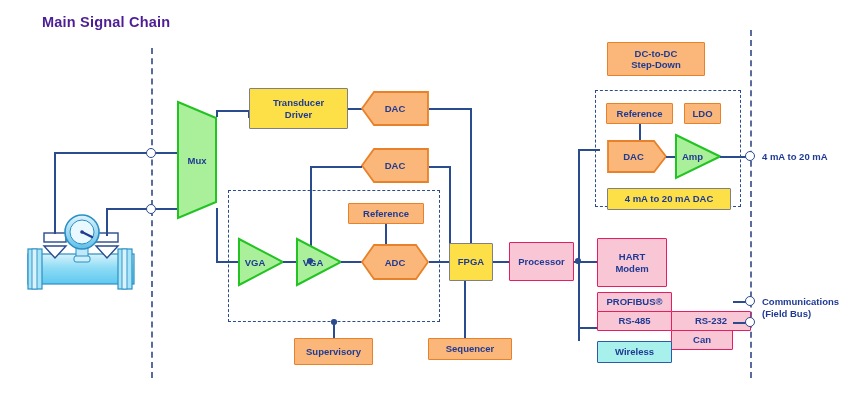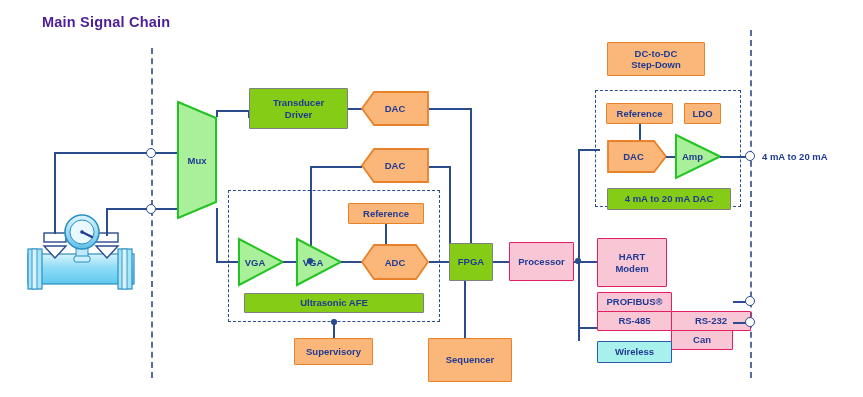--- a/index.html
+++ b/index.html
@@ -8,21 +8,21 @@
   #stage{position:absolute;left:0;top:0;width:863px;height:397px;}
 
   .ttl{position:absolute;left:22px;top:14px;font-size:14.5px;font-weight:bold;
        color:#4c1d95;letter-spacing:.2px;margin-left:20px;}
 
   
   .blk{position:absolute;box-sizing:border-box;display:flex;align-items:center;
        justify-content:center;text-align:center;font-size:9.5px;font-weight:bold;
        color:#1f3a93;line-height:1.18;border-radius:1px;}
   .orange{background:#fbb779;border:1.3px solid #e8822a;}
-  .gray{background:#84cc16;border:1.3px solid #808080;}
+  .gray{background:#fde047;border:1.3px solid #808080;}
   .pink{background:#f9c6d6;border:1.6px solid #e31e62;}
   .cyan{background:#a8f0ec;border:1.6px solid #2a5caa;}
 
   
   .poly{position:absolute;box-sizing:border-box;display:flex;align-items:center;
         justify-content:center;font-size:9.5px;font-weight:bold;color:#1f3a93;}
   .poly svg{position:absolute;left:0;top:0;}
   .poly span{position:relative;z-index:2;}
 
   
@@ -166,23 +166,20 @@
   <div class="wire wv" style="left:385px;top:224px;height:21px;"></div>
 
   <div class="poly" style="left:360px;top:243px;width:70px;height:38px;">
     <svg width="70" height="38" viewBox="0 0 70 38">
       <polygon points="14,2 56,2 68,19 56,36 14,36 2,19" fill="#fbb779" stroke="#e8822a" stroke-width="1.8"></polygon>
     </svg>
     <span>ADC</span>
   </div>
   <div class="wire wh" style="left:429px;top:261px;width:21px;"></div>
 
-  <div class="blk gray" style="left:244px;top:293px;width:180px;height:20px;">
-    <span>Ultrasonic AFE</span>
-  </div>
 
   <div class="dot" style="left:331px;top:319px;"></div>
   <div class="wire wv" style="left:333px;top:322px;height:16px;"></div>
 
   <div class="blk gray" style="left:449px;top:243px;width:44px;height:38px;">
     <span>FPGA</span>
   </div>
 
   <div class="wire wv" style="left:464px;top:281px;height:57px;"></div>
 
@@ -198,21 +195,21 @@
   <div class="wire wv" style="left:578px;top:149px;height:192px;"></div>
   <div class="wire wh" style="left:578px;top:149px;width:22px;"></div>
   <div class="wire wh" style="left:578px;top:261px;width:20px;"></div>
   <div class="wire wh" style="left:578px;top:327px;width:20px;"></div>
 
 
   <div class="blk orange" style="left:294px;top:338px;width:79px;height:27px;">
     <span>Supervisory</span>
   </div>
 
-  <div class="blk orange" style="left:428px;top:338px;width:84px;height:44px;">
+  <div class="blk orange" style="left:428px;top:338px;width:84px;height:22px;">
     <span>Sequencer</span>
   </div>
 
   <div class="blk orange" style="left:607px;top:42px;width:98px;height:34px;">
     <span style="white-space:pre-line;">DC-to-DC
 Step-Down</span>
   </div>
 
   <div class="group" style="left:595px;top:90px;width:146px;height:117px;"></div>
 
@@ -264,14 +261,18 @@
     <span>RS-232</span>
   </div>
   <div class="blk cyan" style="left:597px;top:341px;width:75px;height:22px;">
     <span>Wireless</span>
   </div>
 
   <div class="wire wh" style="left:733px;top:301px;width:13px;"></div>
   <div class="wire wh" style="left:733px;top:322px;width:13px;"></div>
   <div class="term" style="left:745px;top:296px;"></div>
   <div class="term" style="left:745px;top:317px;"></div>
+  <div class="rlabel" style="left:762px;top:296px;">
+    <div>Communications</div>
+    <div>(Field Bus)</div>
+  </div>
 
 </div>
 
 </body></html>

